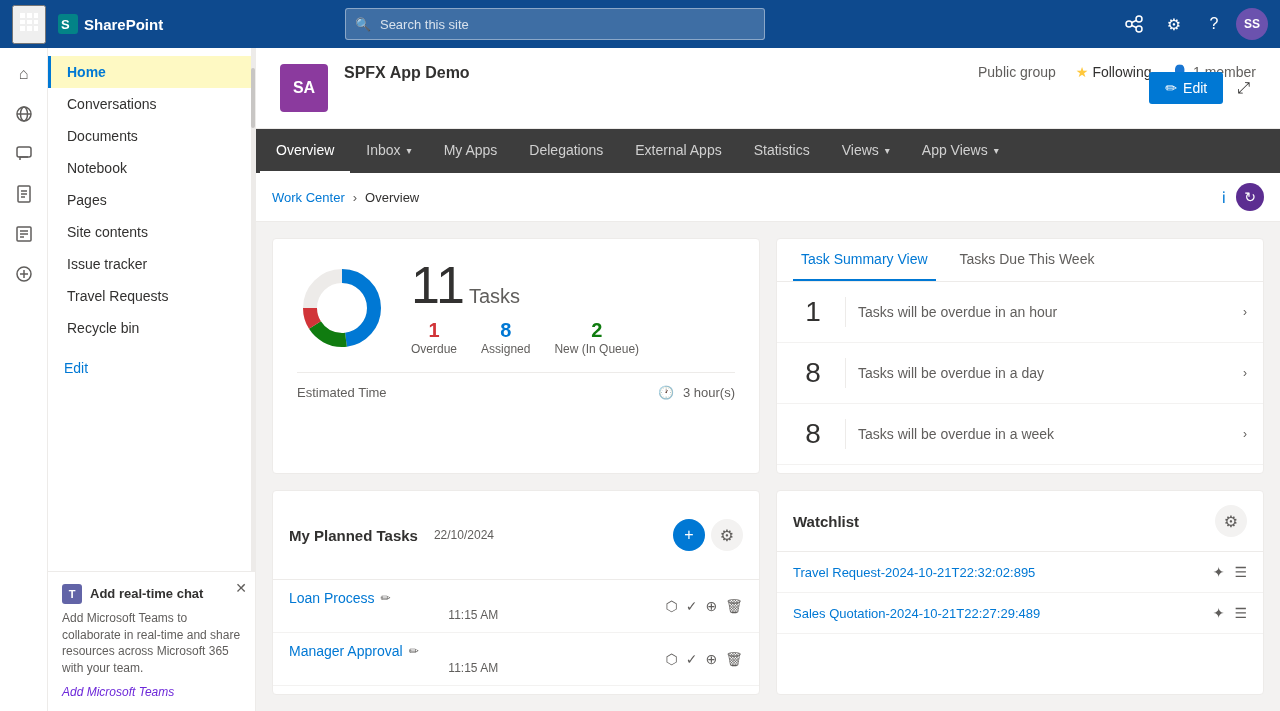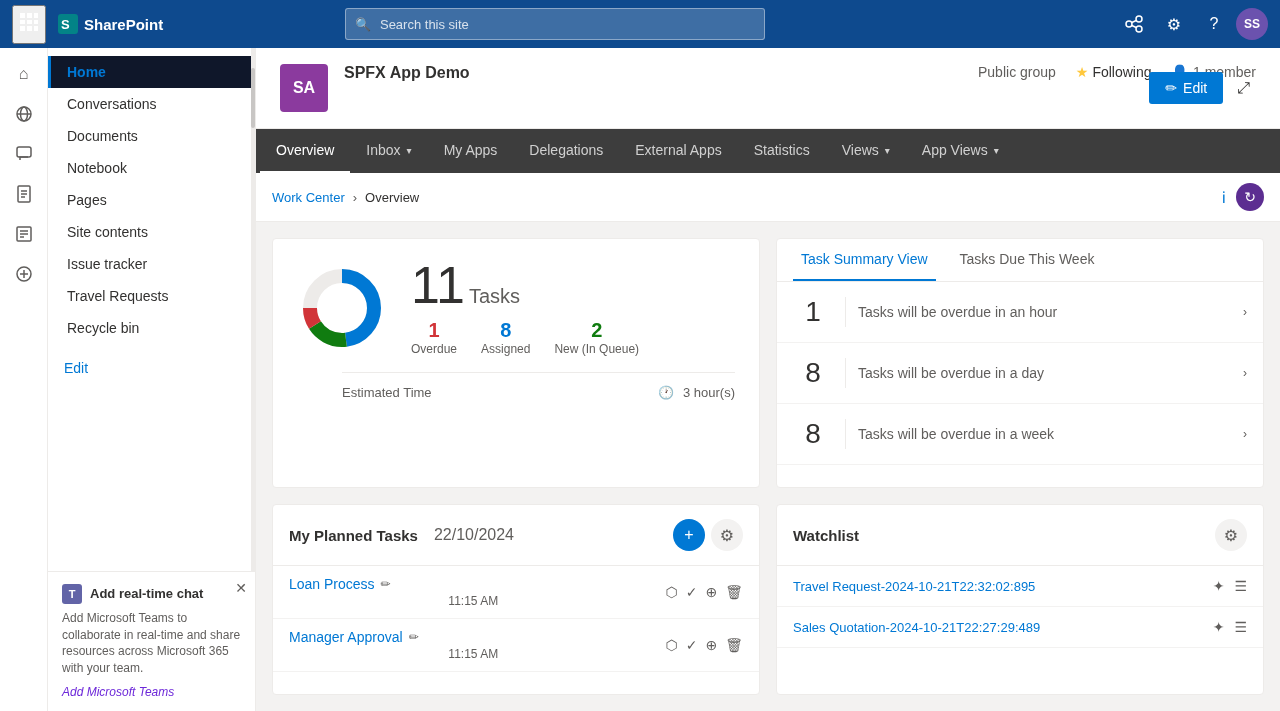--- a/index.html
+++ b/index.html
@@ -123,21 +123,21 @@
       padding: 8px 0;
     }
     .sidebar-item {
       padding: 8px 16px;
       cursor: pointer;
       font-size: 14px;
       color: #323130;
       border-left: 3px solid transparent;
     }
     .sidebar-item.active {
-      background: #0f172a;
+      background: #fef9c3;
       border-left: 3px solid #0078d4;
       font-weight: 600;
       color: #0078d4;
     }
     .sidebar-edit {
       padding: 8px 16px;
       color: #0078d4;
       cursor: pointer;
       font-size: 14px;
     }
@@ -402,21 +402,20 @@
     .queue-color { color: #107c10; }
     .estimated-row {
       display: flex;
       align-items: center;
       justify-content: space-between;
       border-top: 1px solid #edebe9;
       padding-top: 12px;
       margin-top: 4px;
       font-size: 13px;
       color: #605e5c;
-      margin-left: 45px;
     }
     .estimated-time {
       display: flex;
       align-items: center;
       gap: 8px;
     }
 
     
     .task-detail-card {
       padding: 0;
@@ -465,31 +464,31 @@
     }
     .task-detail-chevron {
       color: #605e5c;
       font-size: 12px;
     }
 
     
     .planned-tasks-header {
       display: flex;
       align-items: center;
-      padding: 14px 16px;
+      padding: 28px 16px;
       border-bottom: 1px solid #edebe9;
       gap: 8px;
     }
     .planned-tasks-title {
       font-size: 15px;
       font-weight: 600;
       color: #323130;
     }
     .planned-tasks-date {
-      font-size: 16px;
+      font-size: 12px;
       color: #605e5c;
       margin-left: 8px;
     }
     .planned-tasks-actions {
       margin-left: auto;
       display: flex;
       gap: 6px;
     }
     .icon-circle-btn {
       width: 32px;

